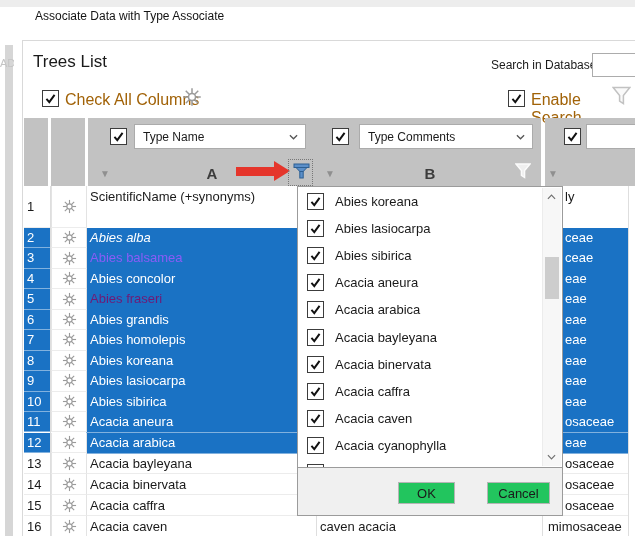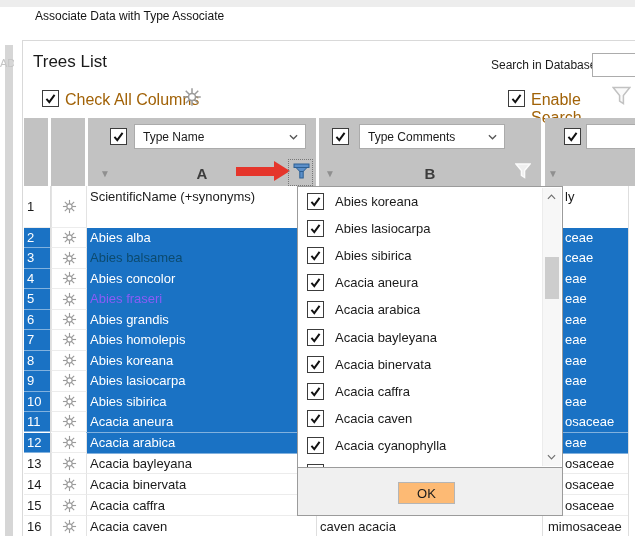--- a/index.html
+++ b/index.html
@@ -46,21 +46,21 @@
   .row-text{z-index:4;white-space:nowrap;font-size:13px;color:#1a1a1a;}
 
   
   .popup-list{left:297px;top:186px;width:266px;height:282px;background:#ffffff;border:1px solid #9b9b9b;box-sizing:border-box;overflow:hidden;z-index:10;}
   .popup-footer{left:297px;top:468px;width:266px;height:48px;background:#f0f0f0;border:1px solid #9b9b9b;border-top:none;box-sizing:border-box;z-index:10;}
   .popup-item{position:absolute;left:9px;height:27px;display:flex;align-items:flex-start;}
   .popup-item .chk{margin-top:0;}
   .popup-item .item-label{font-size:13px;color:#1a1a1a;margin-left:11px;margin-top:1px;white-space:nowrap;}
   .pop-scroll{position:absolute;right:1px;top:1px;width:18px;height:278px;background:#f7f7f7;border-left:1px solid #ececec;}
   .pop-thumb{position:absolute;left:2px;top:69px;width:14px;height:42px;background:#cdcdcd;}
-  .btn{position:absolute;height:22px;background:#fdba74;border:1px solid #b5b5b5;font-size:13px;color:#1a1a1a;text-align:center;line-height:20px;box-sizing:border-box;}
+  .btn{position:absolute;height:22px;background:#22c55e;border:1px solid #b5b5b5;font-size:13px;color:#1a1a1a;text-align:center;line-height:20px;box-sizing:border-box;}
 </style>
 </head>
 <body>
 
 <div id="stage">
 
   <div class="abs top-strip"></div>
   <div class="abs win-title">Associate Data with Type Associate</div>
   <div class="abs bg-strip"></div>
   <div class="abs bg-frag">AD</div>
@@ -97,21 +97,21 @@
   <span class="abs ctl-label" style="left:531px;top:91px;">Enable Search</span>
   <span class="abs" style="left:612px;top:86px;">
     <svg width="19" height="21" viewBox="0 0 16 17">
         <path d="M1 1 L15 1 L9.6 7.6 L9.6 14.5 L6.4 12.3 L6.4 7.6 Z" fill="#fafafa" stroke="#c2c2c2" stroke-width="1.3"></path>
       </svg>
   </span>
 
   <div class="abs hdr-cell" style="left:24px;width:24px;"></div>
   <div class="abs hdr-cell" style="left:51px;width:34px;"></div>
 
-  <div class="abs hdr-cell" style="left:88px;width:228px;">
+  <div class="abs hdr-cell" style="left:88px;width:228px;padding-left:20px;">
     <span class="chk" style="position:absolute;left:22px;top:10px;">
       <svg width="13" height="13" viewBox="0 0 16 16">
           <path d="M3 8.5 L6.5 12.5 L13 3.5" stroke="#111" stroke-width="2.4" fill="none"></path>
         </svg>
     </span>
     <div class="dropdown" style="position:absolute;left:46px;top:6px;width:172px;">
       <span class="dd-label">Type Name</span>
       <svg class="dd-chev" width="9" height="6" viewBox="0 0 10 6">
           <polyline points="1,1 5,5 9,1" stroke="#555" stroke-width="1.4" fill="none"></polyline>
         </svg>
@@ -126,21 +126,21 @@
         </svg>
     </span>
   </div>
 
   <div class="abs hdr-cell" style="left:319px;width:222px;">
     <span class="chk" style="position:absolute;left:13px;top:10px;">
       <svg width="13" height="13" viewBox="0 0 16 16">
           <path d="M3 8.5 L6.5 12.5 L13 3.5" stroke="#111" stroke-width="2.4" fill="none"></path>
         </svg>
     </span>
-    <div class="dropdown" style="position:absolute;left:40px;top:6px;width:146px;">
+    <div class="dropdown" style="position:absolute;left:40px;top:6px;width:174px;">
       <span class="dd-label">Type Comments</span>
       <svg class="dd-chev" width="9" height="6" viewBox="0 0 10 6">
           <polyline points="1,1 5,5 9,1" stroke="#555" stroke-width="1.4" fill="none"></polyline>
         </svg>
     </div>
     <span class="tri" style="position:absolute;left:6px;top:51px;">▼</span>
     <div class="col-letter" style="position:absolute;left:0;right:0;top:47px;">B</div>
     <span style="position:absolute;left:196px;top:45px;">
       <svg width="16" height="17" viewBox="0 0 16 17">
           <path d="M1 1 L15 1 L9.6 7.6 L9.6 14.5 L6.4 12.3 L6.4 7.6 Z" fill="#efefef" stroke="#fbfbfb" stroke-width="1.4"></path>
@@ -187,36 +187,36 @@
         <svg width="15" height="15" viewBox="0 0 16 16">
           <g stroke="#9a9a9a" stroke-width="1.2" fill="none">
             <line x1="8" y1="1" x2="8" y2="15"></line>
             <line x1="1" y1="8" x2="15" y2="8"></line>
             <line x1="3" y1="3" x2="13" y2="13"></line>
             <line x1="13" y1="3" x2="3" y2="13"></line>
             <circle cx="8" cy="8" r="2.8" fill="#fff"></circle>
           </g>
         </svg>
       </div>
-      <div class="abs row-text sel" style="left:90px;top:228px;height:20.45px;line-height:20.45px;color:#fff;">Abies alba</div>
+      <div class="abs row-text sel" style="left:90px;top:228px;height:20.45px;line-height:20.45px;color:#fff;font-style:italic;">Abies alba</div>
       <div class="abs row-text" style="left: 565px; top: 228px; height: 20.45px; line-height: 20.45px; color: rgb(255, 255, 255); z-index: 4;">ceae</div>
       <div class="abs row-bg row-text table-row sel" style="left:24px;top:248.45px;width:26px;height:20.45px;line-height:20.45px;padding-left:3px;box-sizing:border-box;border-bottom:1px solid rgba(255,255,255,.45);background:#1a72c4;color:#fff;">3</div>
       <div class="abs row-bg" style="left:86px;top:248.45px;width:542px;height:20.45px;background:#1a72c4;border-bottom:1px solid rgba(255,255,255,.45);"></div>
       <div class="abs cell-icon" style="left:51px;top:248.45px;width:34px;height:19.45px;border-bottom:1px solid #ececec;">
         <svg width="15" height="15" viewBox="0 0 16 16">
           <g stroke="#9a9a9a" stroke-width="1.2" fill="none">
             <line x1="8" y1="1" x2="8" y2="15"></line>
             <line x1="1" y1="8" x2="15" y2="8"></line>
             <line x1="3" y1="3" x2="13" y2="13"></line>
             <line x1="13" y1="3" x2="3" y2="13"></line>
             <circle cx="8" cy="8" r="2.8" fill="#fff"></circle>
           </g>
         </svg>
       </div>
-      <div class="abs row-text sel" style="left:90px;top:248.45px;height:20.45px;line-height:20.45px;color:#0c4a6e;">Abies balsamea</div>
+      <div class="abs row-text sel" style="left:90px;top:248.45px;height:20.45px;line-height:20.45px;color:#8b5cf6;">Abies balsamea</div>
       <div class="abs row-text" style="left: 565px; top: 248.45px; height: 20.45px; line-height: 20.45px; color: rgb(255, 255, 255); z-index: 4;">ceae</div>
       <div class="abs row-bg row-text table-row sel" style="left:24px;top:268.9px;width:26px;height:20.45px;line-height:20.45px;padding-left:3px;box-sizing:border-box;border-bottom:1px solid rgba(255,255,255,.45);background:#1a72c4;color:#fff;">4</div>
       <div class="abs row-bg" style="left:86px;top:268.9px;width:542px;height:20.45px;background:#1a72c4;border-bottom:1px solid rgba(255,255,255,.45);"></div>
       <div class="abs cell-icon" style="left:51px;top:268.9px;width:34px;height:19.45px;border-bottom:1px solid #ececec;">
         <svg width="15" height="15" viewBox="0 0 16 16">
           <g stroke="#9a9a9a" stroke-width="1.2" fill="none">
             <line x1="8" y1="1" x2="8" y2="15"></line>
             <line x1="1" y1="8" x2="15" y2="8"></line>
             <line x1="3" y1="3" x2="13" y2="13"></line>
             <line x1="13" y1="3" x2="3" y2="13"></line>
@@ -232,21 +232,21 @@
         <svg width="15" height="15" viewBox="0 0 16 16">
           <g stroke="#9a9a9a" stroke-width="1.2" fill="none">
             <line x1="8" y1="1" x2="8" y2="15"></line>
             <line x1="1" y1="8" x2="15" y2="8"></line>
             <line x1="3" y1="3" x2="13" y2="13"></line>
             <line x1="13" y1="3" x2="3" y2="13"></line>
             <circle cx="8" cy="8" r="2.8" fill="#fff"></circle>
           </g>
         </svg>
       </div>
-      <div class="abs row-text sel" style="left:90px;top:289.35px;height:20.45px;line-height:20.45px;color:#8b5cf6;">Abies fraseri</div>
+      <div class="abs row-text sel" style="left:90px;top:289.35px;height:20.45px;line-height:20.45px;color:#701a75;">Abies fraseri</div>
       <div class="abs row-text" style="left: 565px; top: 289.35px; height: 20.45px; line-height: 20.45px; color: rgb(255, 255, 255); z-index: 4;">eae</div>
       <div class="abs row-bg row-text table-row sel" style="left:24px;top:309.8px;width:26px;height:20.45px;line-height:20.45px;padding-left:3px;box-sizing:border-box;border-bottom:1px solid rgba(255,255,255,.45);background:#1a72c4;color:#fff;">6</div>
       <div class="abs row-bg" style="left:86px;top:309.8px;width:542px;height:20.45px;background:#1a72c4;border-bottom:1px solid rgba(255,255,255,.45);"></div>
       <div class="abs cell-icon" style="left:51px;top:309.8px;width:34px;height:19.45px;border-bottom:1px solid #ececec;">
         <svg width="15" height="15" viewBox="0 0 16 16">
           <g stroke="#9a9a9a" stroke-width="1.2" fill="none">
             <line x1="8" y1="1" x2="8" y2="15"></line>
             <line x1="1" y1="8" x2="15" y2="8"></line>
             <line x1="3" y1="3" x2="13" y2="13"></line>
             <line x1="13" y1="3" x2="3" y2="13"></line>
@@ -508,15 +508,16 @@
           <polyline points="1,5 5,1 9,5" stroke="#707070" stroke-width="1.3" fill="none"></polyline>
         </svg>
       <div class="pop-thumb"></div>
       <svg style="position:absolute;left:4px;bottom:6px;" width="9" height="6" viewBox="0 0 10 6">
           <polyline points="1,1 5,5 9,1" stroke="#707070" stroke-width="1.3" fill="none"></polyline>
         </svg>
     </div>
   </div>
   <div class="abs popup-footer">
     <button class="btn" style="left:100px;top:14px;width:57px;">OK</button>
+    <button class="btn" style="left:189px;top:14px;width:63px;">Cancel</button>
   </div>
 
 </div>
 
 </body></html>

